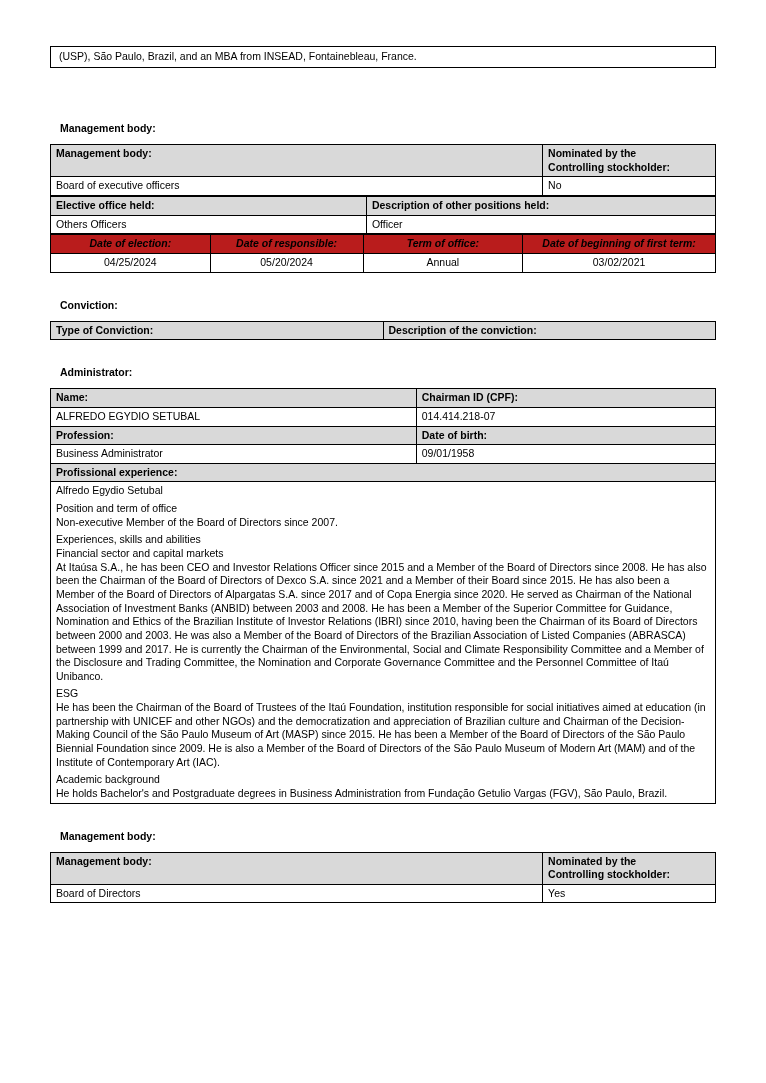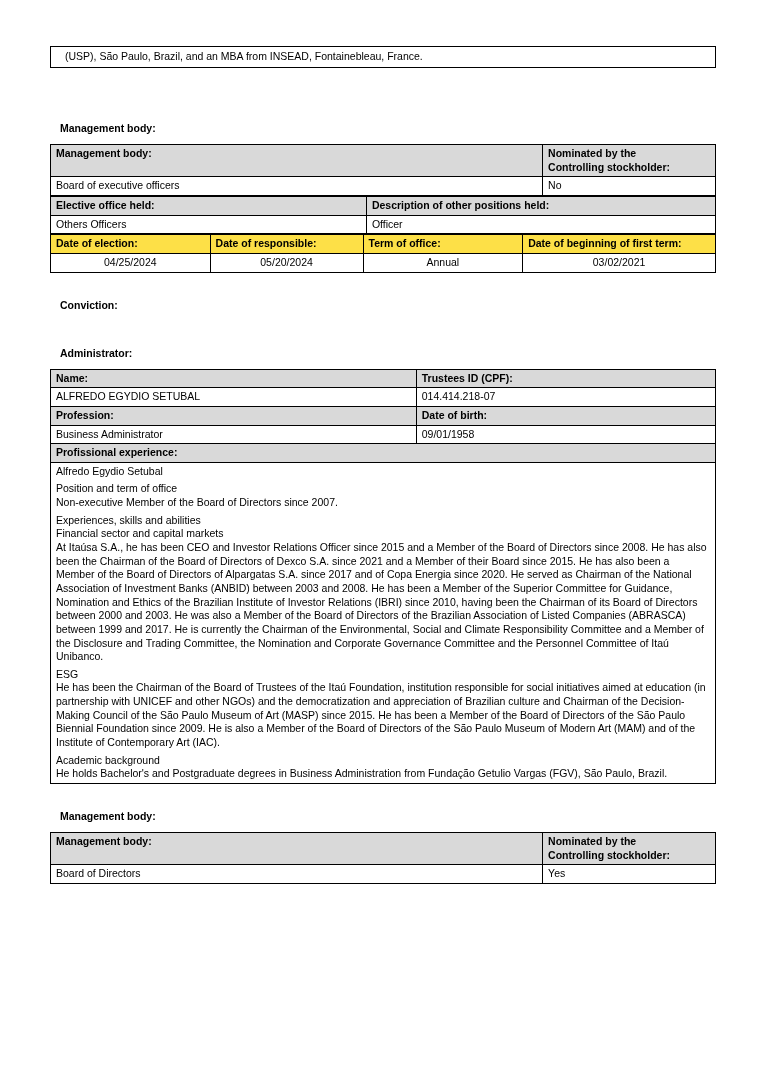--- a/index.html
+++ b/index.html
@@ -18,21 +18,21 @@
   .page {
     position: relative;
     width: 766px;
     height: 1083px;
     box-sizing: border-box;
     padding: 0 50px;
   }
   .top-banner {
     margin-top: 46px;
     border: 1px solid #000;
-    padding: 3px 6px 4px 14px;
+    padding: 3px 6px 4px 8px;
     font-size: 10.5px;
     line-height: 1.25;
   }
   .section-label {
     font-weight: bold;
     font-size: 10.5px;
     margin-left: 10px;
   }
   .spacer-lg { height: 54px; }
   .spacer-md { height: 26px; }
@@ -47,22 +47,24 @@
     padding: 2px 5px;
     font-size: 10.5px;
     line-height: 1.3;
     vertical-align: top;
   }
   td.hdr {
     background: #d9d9d9;
     font-weight: bold;
   }
   td.hdr-c {
-    background: #fde047;
+    background: #b91c1c;
     font-weight: bold;
+    text-align: center;
+    font-style: italic;
   }
   td.ctr { text-align: center; }
   .exp-cell {
     padding: 3px 5px 6px 5px;
     line-height: 1.32;
   }
   .exp-cell p {
     margin: 0;
   }
   .exp-cell p.gap {
@@ -151,38 +153,42 @@
   <div class="section-label">Conviction:</div>
 
   <div class="spacer-sm"></div>
 
   <table class="doc">
     <colgroup>
       <col style="width:50%">
         <col style="width:50%">
     </colgroup>
     <tbody>
+      <tr>
+        <td class="hdr">Type of Conviction:</td>
+        <td class="hdr">Description of the conviction:</td>
+      </tr>
     </tbody>
   </table>
 
   <div class="spacer-md"></div>
 
   <div class="section-label">Administrator:</div>
 
   <div class="spacer-sm"></div>
 
   <table class="doc">
     <colgroup>
       <col style="width:55%">
         <col style="width:45%">
     </colgroup>
     <tbody>
       <tr>
         <td class="hdr">Name:</td>
-        <td class="hdr">Trustees ID (CPF):</td>
+        <td class="hdr">Chairman ID (CPF):</td>
       </tr>
       <tr>
         <td>ALFREDO EGYDIO SETUBAL</td>
         <td>014.414.218-07</td>
       </tr>
       <tr>
         <td class="hdr">Profession:</td>
         <td class="hdr">Date of birth:</td>
       </tr>
       <tr>

